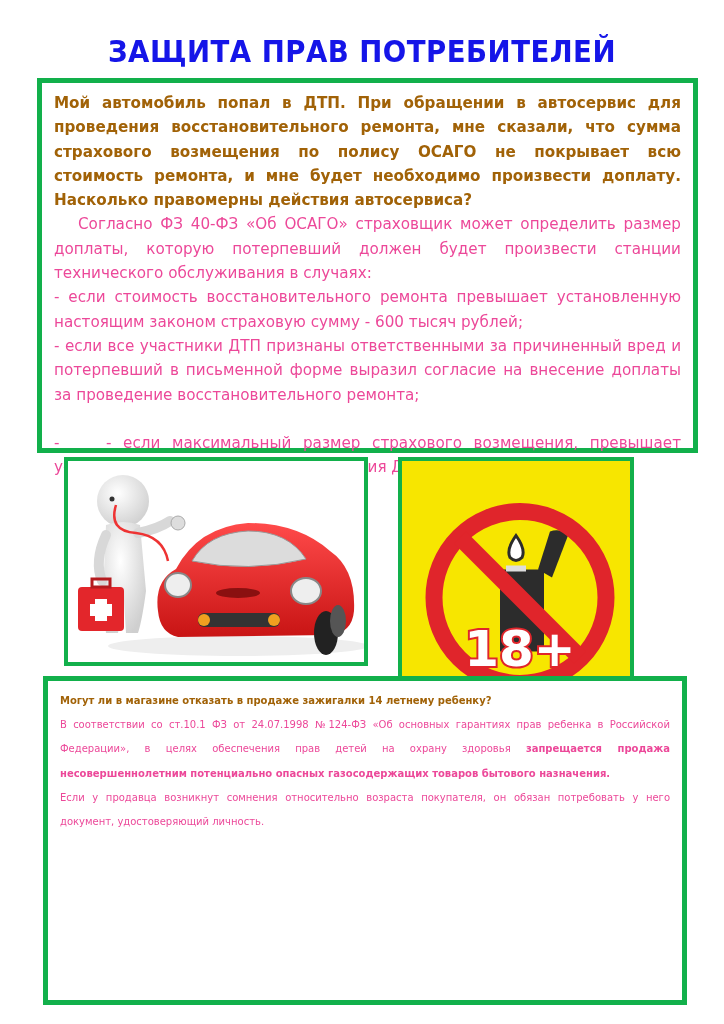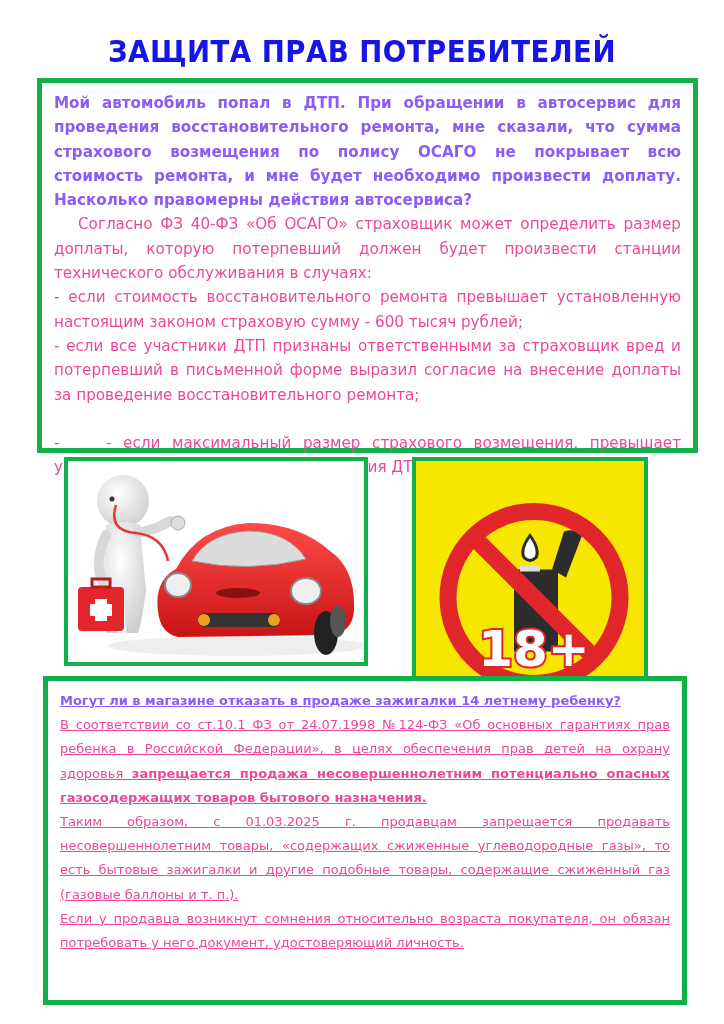--- a/index.html
+++ b/index.html
@@ -13,47 +13,47 @@
       transform: scaleX(0.92);
     }
 
     .box {
       position: absolute; border: 5px solid #12b04b; background: #fff;
     }
     .box-top { left: 37px; top: 78px; width: 661px; height: 375px; padding: 8px 12px 0 12px; }
     .box-bottom { left: 43px; top: 676px; width: 644px; height: 329px; padding: 8px 12px 0 12px; }
 
     .q {
-      color: #8b5cf6; font-weight: bold; font-size: 15.2px; line-height: 24.3px;
+      color: #a16207; font-weight: bold; font-size: 15.2px; line-height: 24.3px;
       text-align: justify; text-align-last: left;
     }
     .p {
       font-size: 15.2px; line-height: 24.3px; text-align: justify; color: #ec4899;
     }
     .p.indent { text-indent: 24px; }
     .p .b { font-weight: bold; }
-    .box-bottom .q, .box-bottom .p { font-size: 13px; line-height: 24.2px; text-decoration: underline; }
+    .box-bottom .q, .box-bottom .p { font-size: 10px; line-height: 24.2px; }
 
     .img-frame {
       position: absolute; border: 4px solid #12b04b; overflow: hidden;
     }
     .img-car { left: 64px; top: 457px; width: 304px; height: 209px; background: #fff; }
-    .img-sign { left: 412px; top: 457px; width: 236px; height: 268px; background: #f7e600; }
+    .img-sign { left: 398px; top: 457px; width: 236px; height: 268px; background: #f7e600; }
     .img-frame svg { display: block; width: 100%; height: 100%; }
   </style>
 </head>
 <body>
 
 <h1 class="page-title">ЗАЩИТА ПРАВ ПОТРЕБИТЕЛЕЙ</h1>
 
 <section class="box box-top">
   <p class="q">Мой автомобиль попал в ДТП. При обращении в автосервис для проведения восстановительного ремонта, мне сказали, что сумма страхового возмещения по полису ОСАГО не покрывает всю стоимость ремонта, и мне будет необходимо произвести доплату. Насколько правомерны действия автосервиса?</p>
   <p class="p indent">Согласно ФЗ 40-ФЗ «Об ОСАГО» страховщик может определить размер доплаты, которую потерпевший должен будет произвести станции технического обслуживания в случаях:</p>
   <p class="p">- если стоимость восстановительного ремонта превышает установленную настоящим законом страховую сумму - 600 тысяч рублей;</p>
-  <p class="p">- если все участники ДТП признаны ответственными за страховщик вред и потерпевший в письменной форме выразил согласие на внесение доплаты за проведение восстановительного ремонта;</p>
+  <p class="p">- если все участники ДТП признаны ответственными за причиненный вред и потерпевший в письменной форме выразил согласие на внесение доплаты за проведение восстановительного ремонта;</p>
   <p class="p" style="white-space: pre-wrap; margin-top: 24px;">-    - если максимальный размер страхового возмещения, превышает установленный для случаев оформления ДТП по европротоколу;</p>
 </section>
 
 <figure class="img-frame img-car" title="3D-человечек со стетоскопом и аптечкой осматривает красный автомобиль">
   <svg viewBox="0 0 296 201">
     <defs>
       <radialGradient id="bodyG" cx="40%" cy="35%" r="70%">
         <stop offset="0" stop-color="#ffffff"></stop>
           <stop offset="1" stop-color="#cfcfcf"></stop>
       </radialGradient>
@@ -110,15 +110,14 @@
       <circle cx="118" cy="106" r="86" fill="none" stroke="#e0252b" stroke-width="17"></circle>
       <line x1="58" y1="46" x2="178" y2="166" stroke="#e0252b" stroke-width="17"></line>
     </g>
     <text x="118" y="174" text-anchor="middle" font-family="DejaVu Sans, sans-serif" font-weight="bold" font-size="50" fill="#fff" stroke="#e0252b" stroke-width="4" paint-order="stroke">18+</text>
   </svg>
 </figure>
 
 <section class="box box-bottom">
   <p class="q">Могут ли в магазине отказать в продаже зажигалки 14 летнему ребенку?</p>
   <p class="p"><span>В соответствии со ст.10.1 ФЗ от 24.07.1998 №124-ФЗ «Об основных гарантиях прав ребенка в Российской Федерации», в целях обеспечения прав детей на охрану здоровья </span><span class="b">запрещается продажа несовершеннолетним потенциально опасных газосодержащих товаров бытового назначения.</span></p>
-  <p class="p">Таким образом, с 01.03.2025 г. продавцам запрещается продавать несовершеннолетним товары, «содержащих сжиженные углеводородные газы», то есть бытовые зажигалки и другие подобные товары, содержащие сжиженный газ (газовые баллоны и т. п.).</p>
   <p class="p">Если у продавца возникнут сомнения относительно возраста покупателя, он обязан потребовать у него документ, удостоверяющий личность.</p>
 </section>
 
 </body></html>

